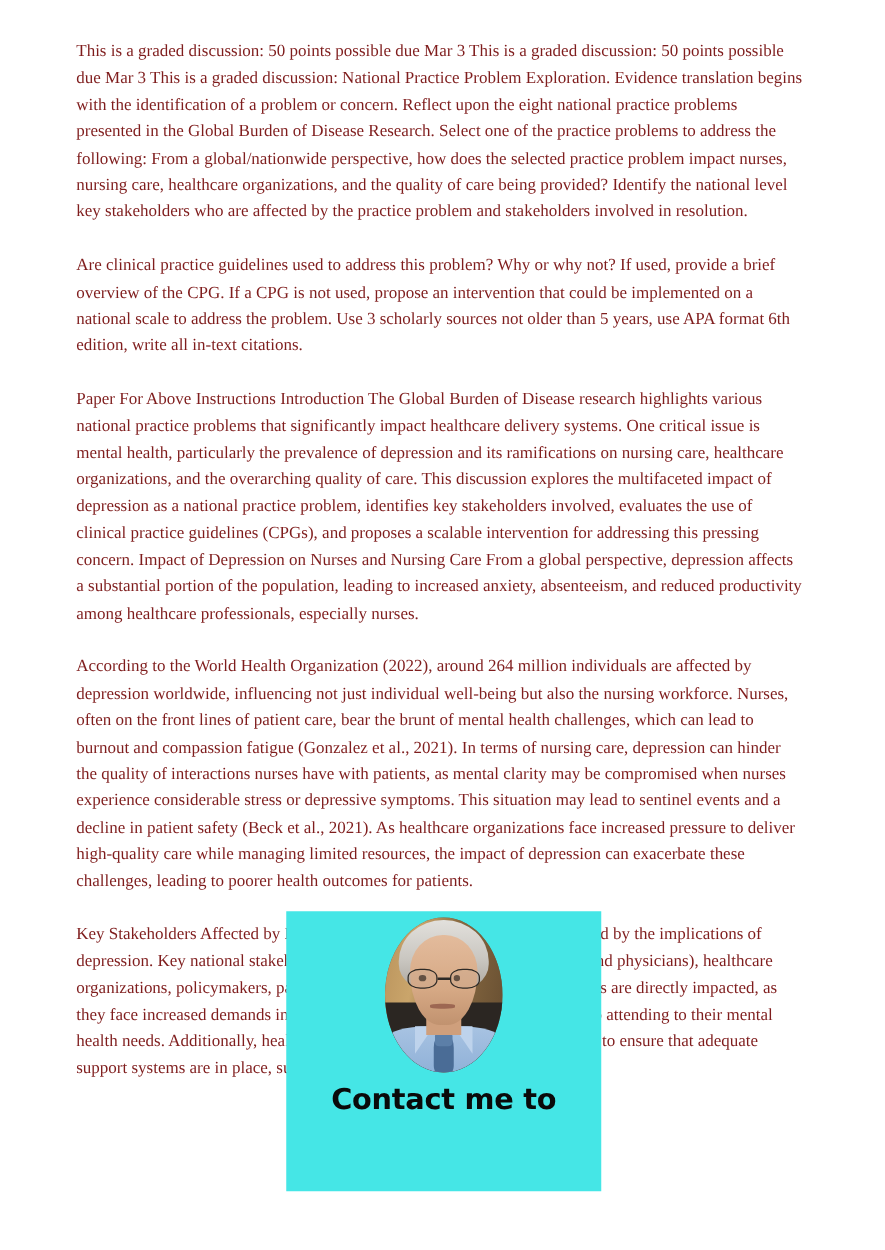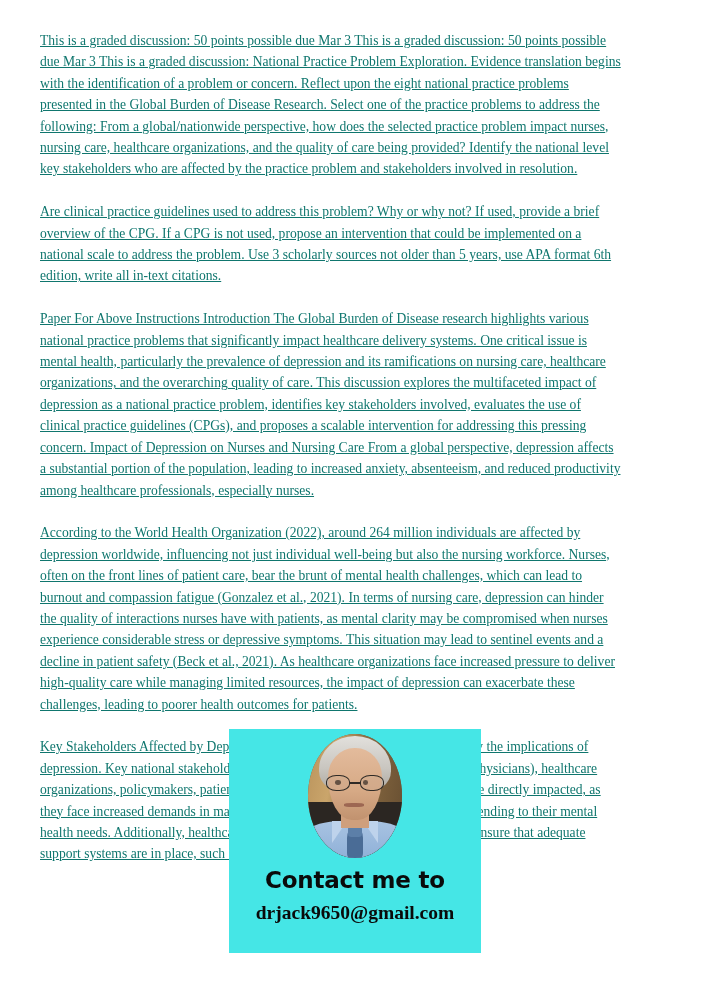--- a/index.html
+++ b/index.html
@@ -17,28 +17,27 @@
   #page {
     position: relative;
     width: 708px;
     height: 1000px;
     background: #ffffff;
     overflow: hidden;
   }
 
   #doc-body {
     position: absolute;
-    left: 40px;
+    left: 61px;
     top: 30px;
     width: 582px;
     font-size: 13.6px;
     line-height: 21.4px;
     text-align: left;
-    color: #0f766e;
-    text-decoration: underline;
+    color: #7f1d1d;
   }
 
   .para {
     margin: 0 0 21.4px 0;
     font-size: 13.6px;
     line-height: 21.4px;
     white-space: normal;
   }
 
   .para:last-child {
@@ -232,17 +231,16 @@
       <div class="p-eye right"></div>
       <div class="p-glasses">
         <div class="p-lens left"></div>
         <div class="p-lens right"></div>
         <div class="p-bridge"></div>
       </div>
       <div class="p-mouth"></div>
     </div>
 
     <div id="overlay-line1">Contact me to</div>
-    <div id="overlay-email">drjack9650@gmail.com</div>
 
   </div>
 
 </div>
 
 </body></html>

